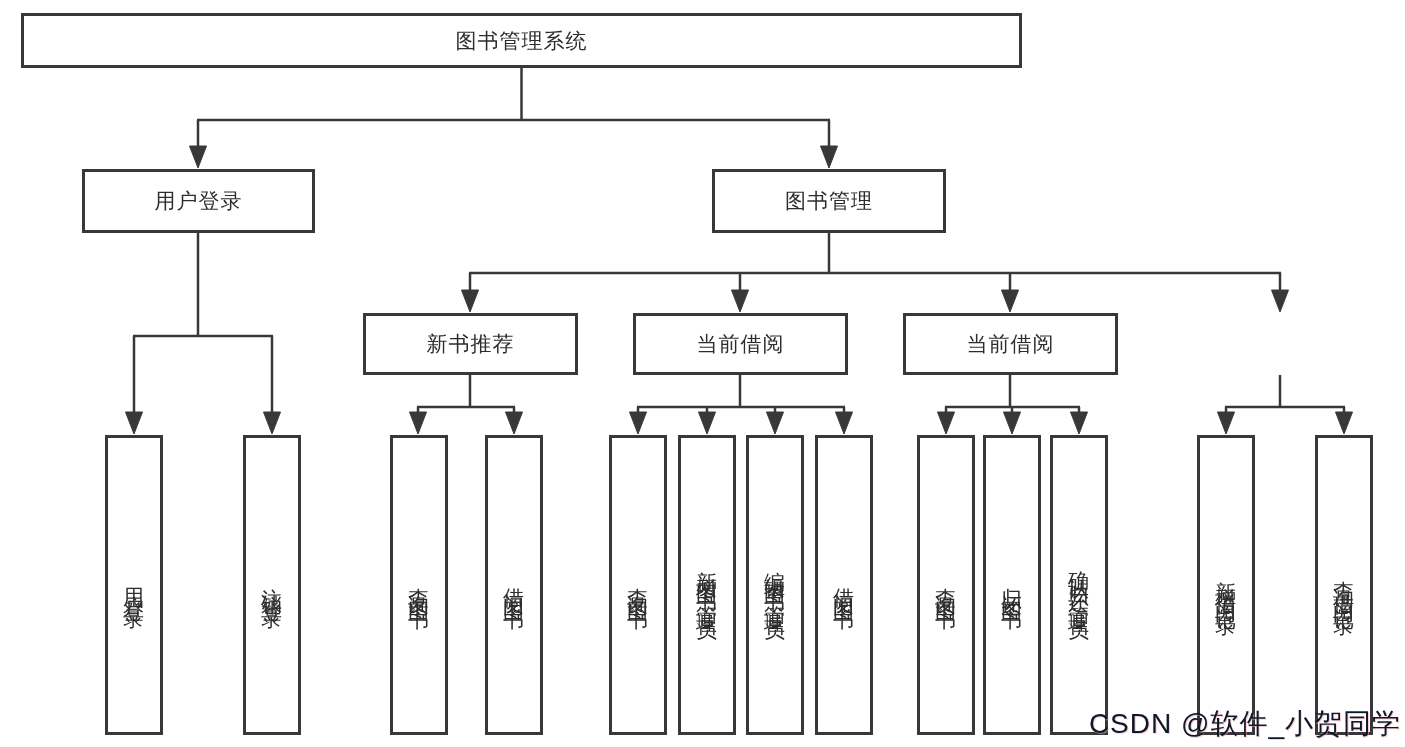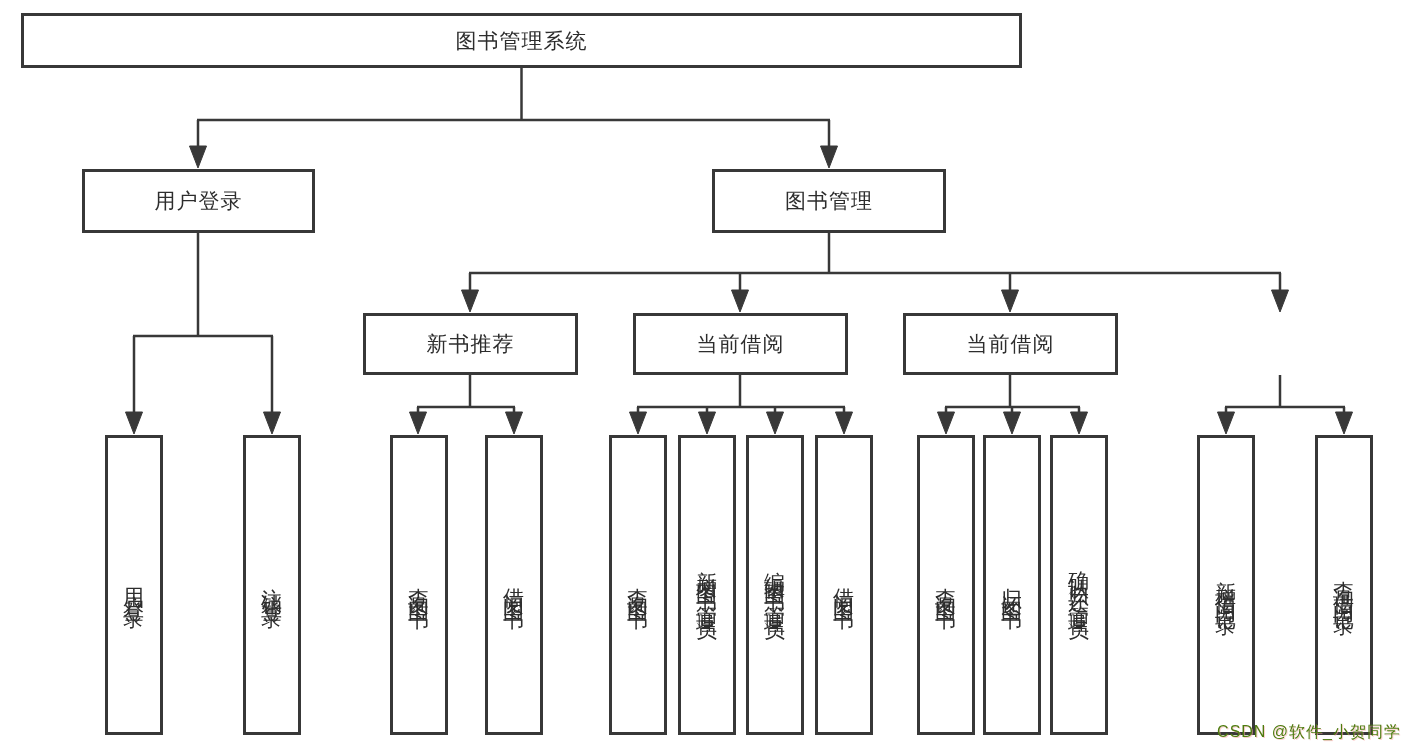--- a/index.html
+++ b/index.html
@@ -55,22 +55,22 @@
   .vbox span {
     writing-mode: vertical-rl;
     text-orientation: mixed;
     letter-spacing: 7px;
     line-height: 1.1;
   }
   #watermark {
     position: absolute;
     right: 4px;
     bottom: 4px;
-    font-size: 16px;
-    color: #4d7c0f;
+    font-size: 28px;
+    color: #0f172a;
     text-shadow: 1px 1px 0 rgba(250, 170, 170, 0.55);
     letter-spacing: 1px;
     white-space: nowrap;
   }
 </style>
 </head>
 <body>
 
 <div id="canvas">
 

